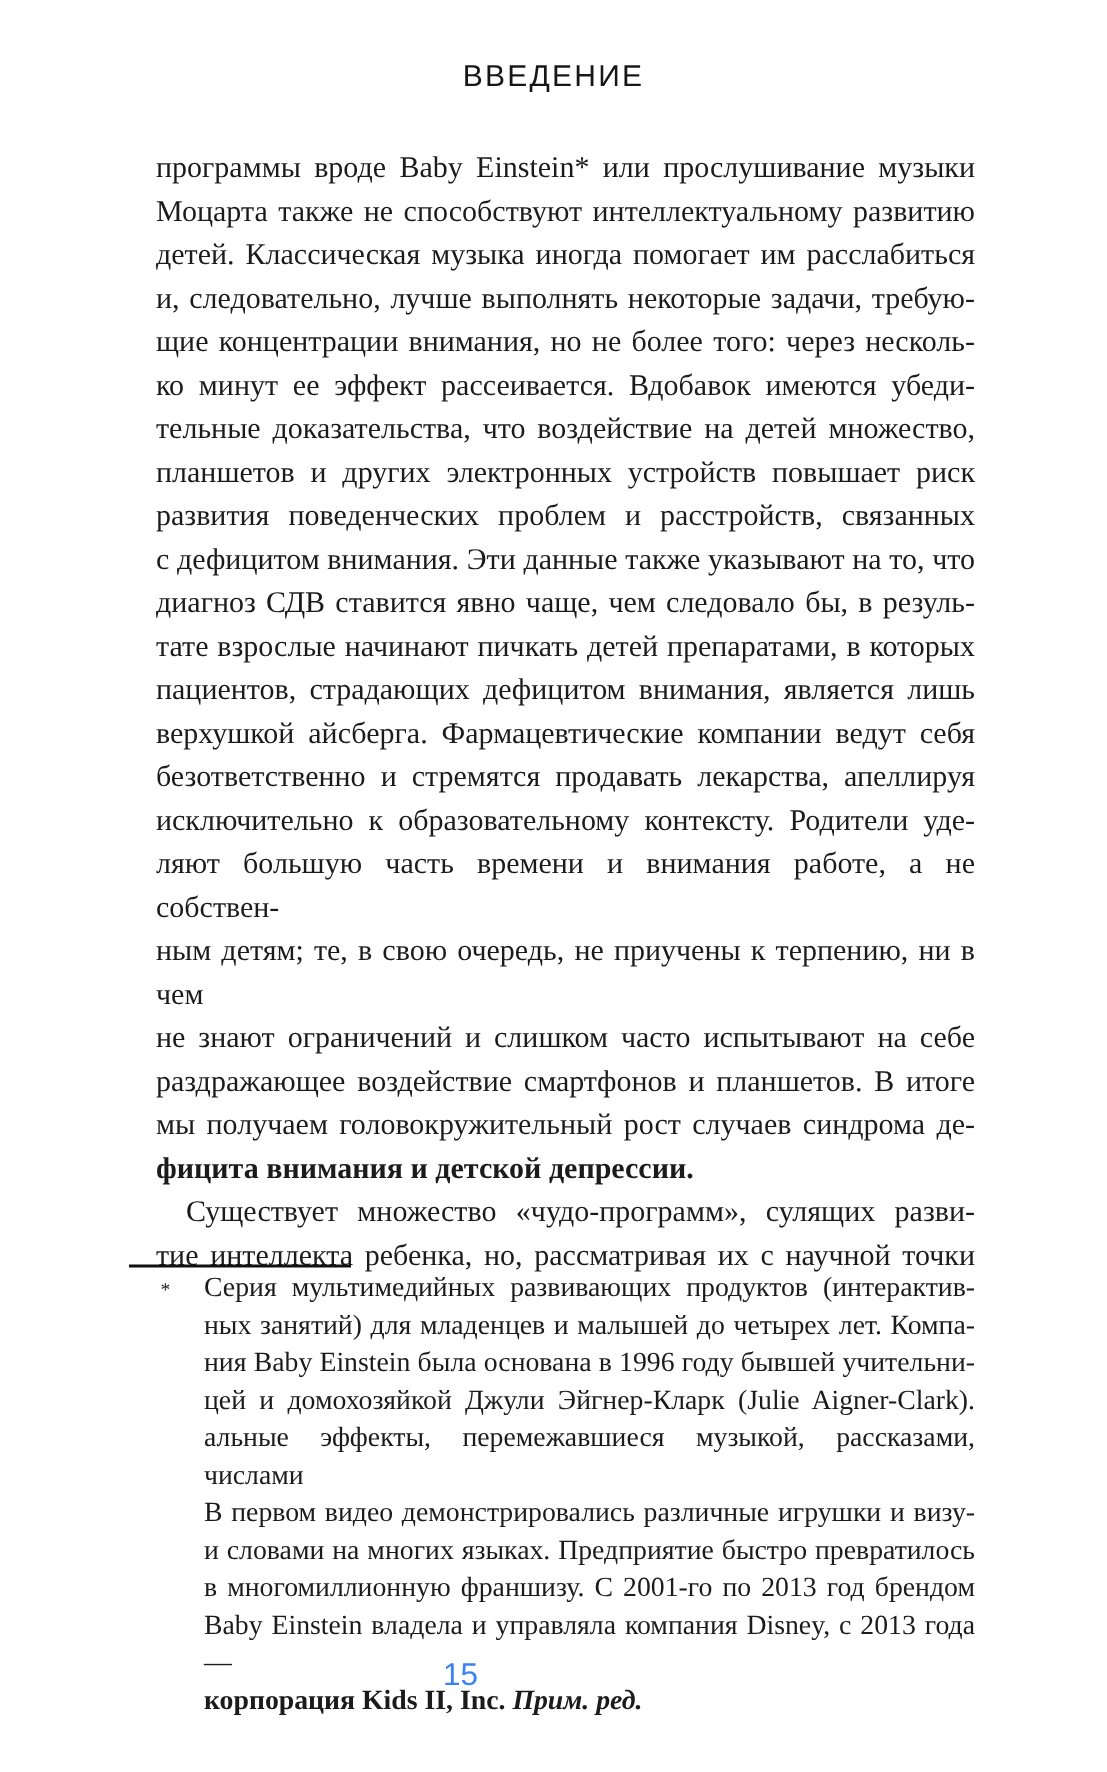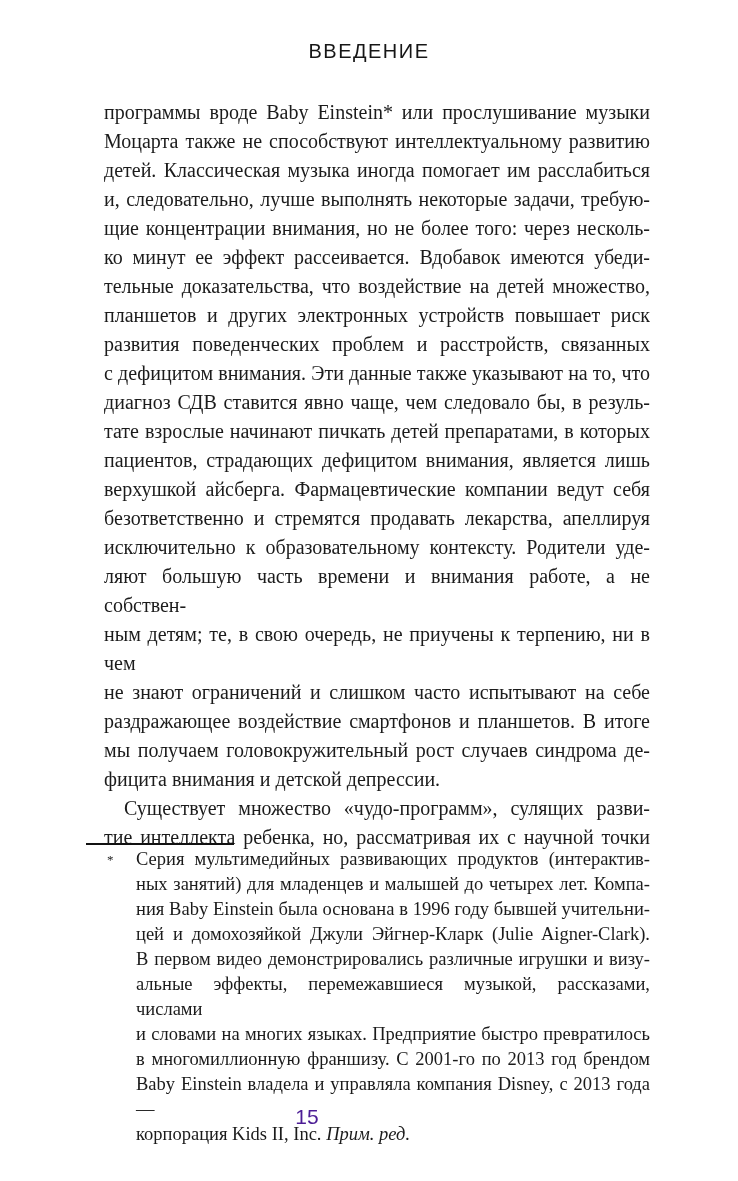--- a/index.html
+++ b/index.html
@@ -31,21 +31,21 @@
     width: 562px;
     font-size: 20px;
     line-height: 29px;
   }
   .line {
     text-align: justify;
     text-align-last: justify;
     white-space: normal;
     margin-left: 16px;
   }
-  .line.last { text-align-last: left; }
+  .line.last { text-align-last: left; font-weight: bold; }
   .indent-first .line:first-child { text-indent: 20px; }
   .fn-rule {
     position: absolute;
     top: 843px;
     left: 86px;
     width: 148px;
     height: 2px;
     background: #111111;
   }
   .footnote {
@@ -67,21 +67,21 @@
   .italic { font-style: italic; }
   .pagenum {
     position: absolute;
     top: 1106px;
     left: 0;
     width: 614px;
     text-align: center;
     font-family: "Liberation Sans", sans-serif;
     font-size: 21px;
     line-height: 21px;
-    color: #4c1d95;
+    color: #3b82f6;
   }
 </style>
 </head>
 <body>
 
 <div class="page">
 
   <div class="header">ВВЕДЕНИЕ</div>
 
   <div class="textblock">
@@ -117,22 +117,22 @@
 
   <div class="fn-rule"></div>
 
   <div class="footnote">
     <span class="fn-star">*</span>
     <div>
         <div class="line">Серия мультимедийных развивающих продуктов (интерактив-</div>
         <div class="line">ных занятий) для младенцев и малышей до четырех лет. Компа-</div>
         <div class="line">ния Baby Einstein была основана в 1996 году бывшей учительни-</div>
         <div class="line">цей и домохозяйкой Джули Эйгнер-Кларк (Julie Aigner-Clark).</div>
+        <div class="line">альные эффекты, перемежавшиеся музыкой, рассказами, числами</div>
         <div class="line">В первом видео демонстрировались различные игрушки и визу-</div>
-        <div class="line">альные эффекты, перемежавшиеся музыкой, рассказами, числами</div>
         <div class="line">и словами на многих языках. Предприятие быстро превратилось</div>
         <div class="line">в многомиллионную франшизу. С 2001-го по 2013 год брендом</div>
         <div class="line">Baby Einstein владела и управляла компания Disney, с 2013 года —</div>
       </div>
     <div class="line last">
       <span>корпорация Kids II, Inc. </span><span class="italic">Прим. ред.</span>
     </div>
   </div>
 
   <div class="pagenum">15</div>

